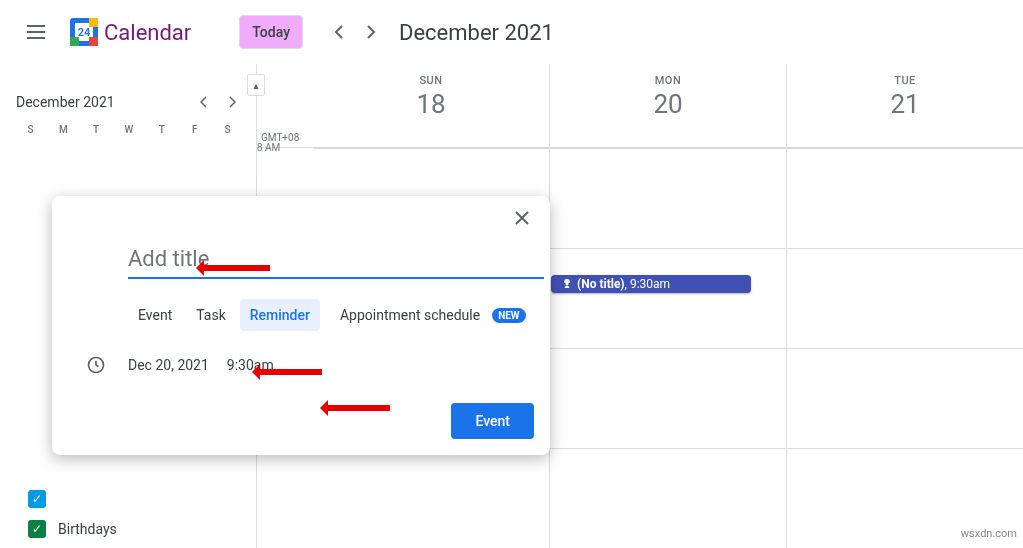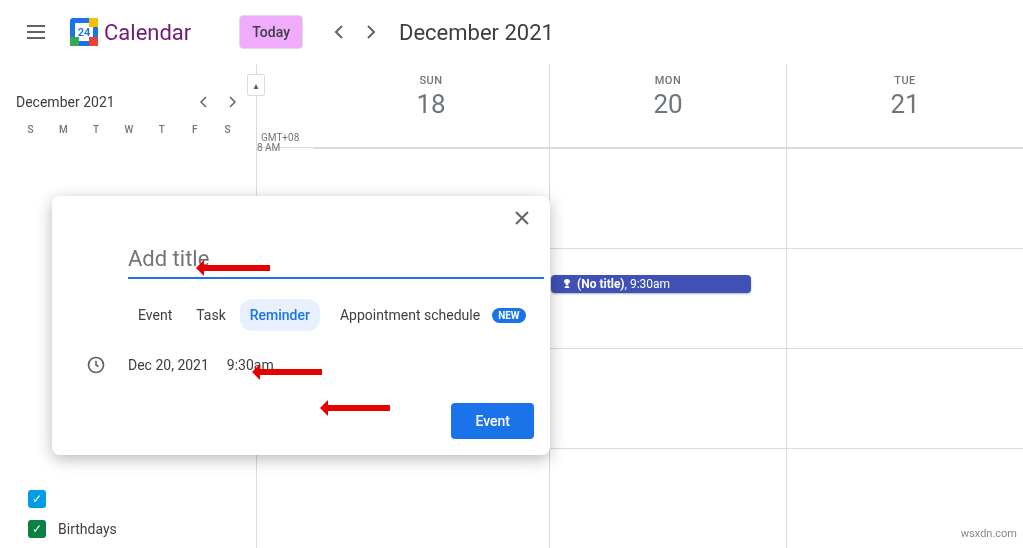--- a/index.html
+++ b/index.html
@@ -55,21 +55,21 @@
   .event-chip { position: absolute; background: #3f51b5; color: #fff; font-size: 12px; border-radius: 4px; padding: 2px 10px; display: flex; align-items: center; gap: 4px; box-shadow: 0 1px 2px rgba(0,0,0,.3); }
 
   
   .dialog { position: absolute; left: 24px; top: 196px; width: 498px; background: #fff; border-radius: 8px; box-shadow: 0 4px 16px rgba(0,0,0,.28); padding: 8px 12px 16px 12px; z-index: 10; margin-left: 28px; }
   .dialog-head { height: 28px; display: flex; justify-content: flex-end; align-items: center; }
   .close-btn { width: 32px; height: 32px; display: flex; align-items: center; justify-content: center; cursor: pointer; color: #5f6368; }
   .title-input { margin: 8px 0 0 64px; width: 416px; border: none; border-bottom: 2px solid #1a73e8; font-size: 22px; padding: 6px 0; color: #3c4043; outline: none; }
   .title-input::placeholder { color: #70757a; }
   .tabs { margin: 20px 0 0 64px; display: flex; align-items: center; gap: 4px; font-size: 14px; }
   .tab { padding: 8px 10px; cursor: pointer; color: #3c4043; border-radius: 4px; }
-  .tab.active { background: #e8f0fe; color: #1a73e8; font-weight: 500; border-radius: 12px; }
+  .tab.active { background: #e8f0fe; color: #1a73e8; font-weight: 500; }
   .new-badge { background: #1a73e8; color: #fff; font-size: 10px; padding: 2px 6px; border-radius: 10px; margin-left: 4px; font-weight: 700; }
   .row { margin-top: 24px; display: flex; align-items: center; }
   .row-icon { width: 64px; display: flex; justify-content: center; color: #5f6368; }
   .row-content { font-size: 14px; color: #3c4043; display: flex; align-items: center; gap: 18px; }
   .checkbox { width: 18px; height: 18px; border: 2px solid #5f6368; border-radius: 2px; margin-right: 10px; cursor: pointer; }
   .save-btn { background: #1a73e8; color: #fff; border: none; padding: 10px 24px; border-radius: 4px; font-size: 14px; font-weight: 500; cursor: pointer; float: right; margin-top: 28px; margin-right: 4px; }
   .dialog::after { content: ""; display: table; clear: both; }
 
   
   .arrow { position: absolute; height: 6px; background: #e60000; z-index: 20; }

